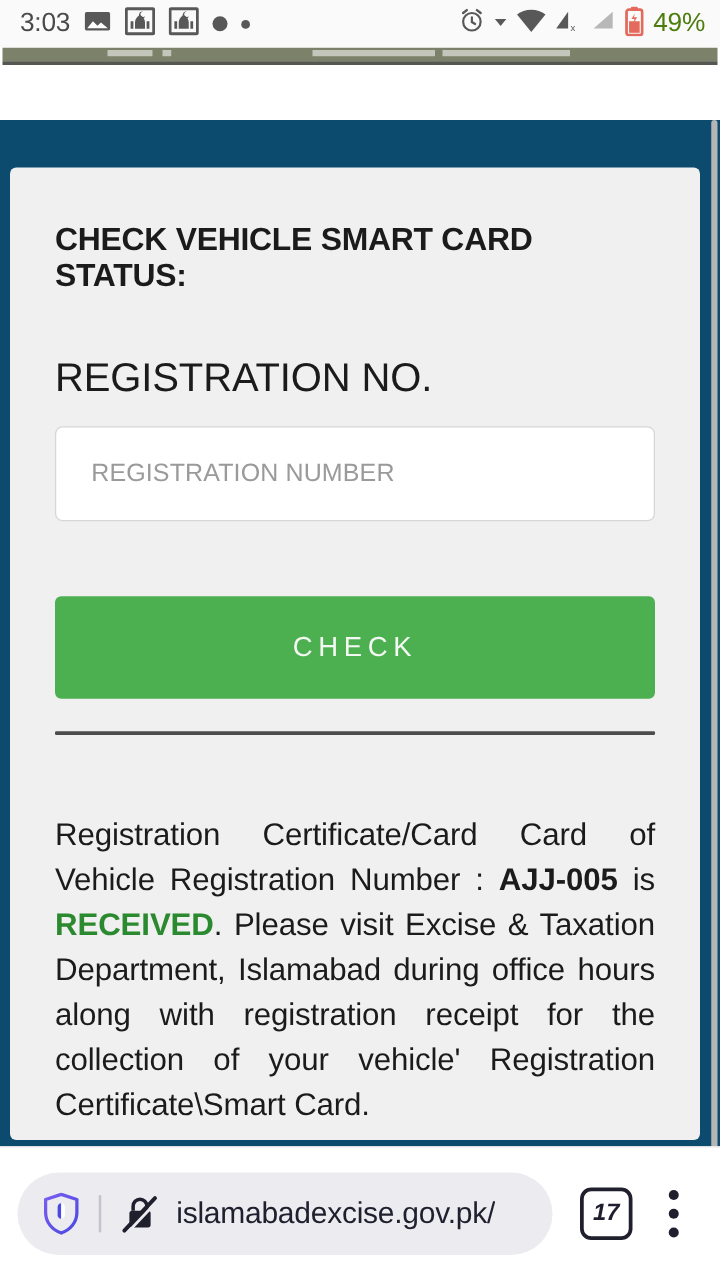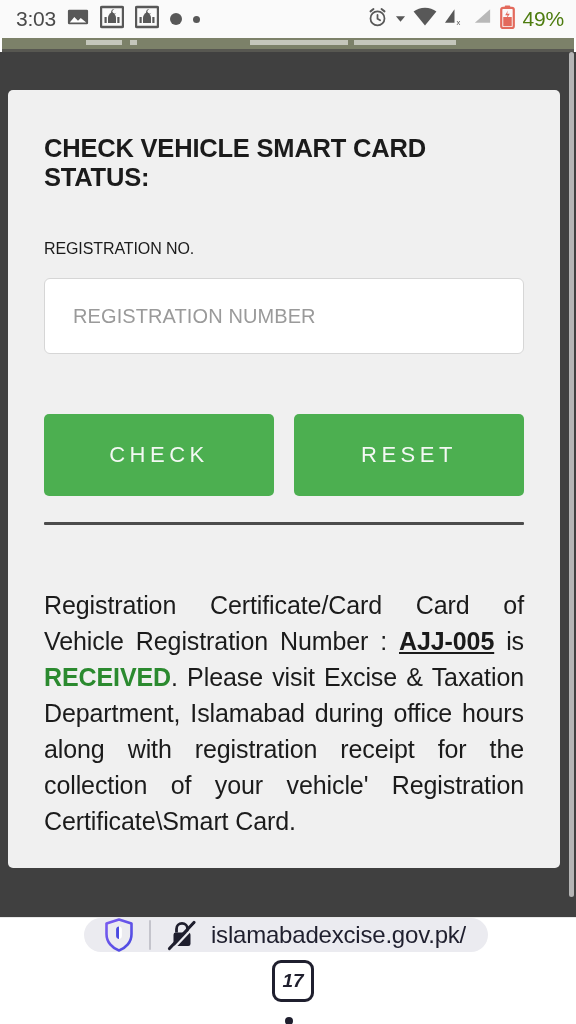--- a/index.html
+++ b/index.html
@@ -78,22 +78,23 @@
     height: 3px;
     background: #3a3a32;
     opacity: 0.85;
   }
 
   
   .page-view {
     position: relative;
     width: 576px;
     height: 879px;
-    background: #404040;
+    background: #0c4a6e;
     overflow: hidden;
+    margin-top: 44px;
   }
 
   .card {
     position: absolute;
     left: 8px;
     top: 38px;
     width: 552px;
     height: 778px;
     background: #f0f0f0;
     border-radius: 5px;
@@ -102,21 +103,21 @@
 
   .card-title {
     font-size: 25.5px;
     font-weight: bold;
     color: #1b1b1b;
     letter-spacing: -0.2px;
     padding-top: 44px;
   }
 
   .field-label {
-    font-size: 16px;
+    font-size: 32px;
     color: #1b1b1b;
     letter-spacing: -0.1px;
     margin-top: 48px;
   }
 
   .reg-input {
     display: block;
     margin-top: 20px;
     width: 100%;
     height: 76px;
@@ -162,21 +163,21 @@
   }
 
   .result-text {
     margin-top: 62px;
     font-size: 25px;
     line-height: 36px;
     color: #1b1b1b;
     text-align: justify;
     letter-spacing: -0.1px;
   }
-  .result-text .bold { font-weight: bold; text-decoration: underline; }
+  .result-text .bold { font-weight: bold; }
   .result-text .received {
     font-weight: bold;
     color: #2b8a2f;
   }
 
   
   .page-scrollbar {
     position: absolute;
     right: 2px;
     top: 0;
@@ -200,21 +201,20 @@
     left: 0;
     bottom: 0;
     width: 576px;
     height: 107px;
     background: #ffffff;
     border-top: 1px solid #e8e8e8;
     display: flex;
     align-items: center;
     padding: 0 18px 0 14px;
     gap: 8px;
-    flex-direction: column;
   }
 
   .url-pill {
     flex: 1;
     height: 66px;
     background: #ebebf0;
     border-radius: 33px;
     display: flex;
     align-items: center;
     padding: 0 22px 0 20px;
@@ -369,21 +369,20 @@
   <div class="card">
 
     <h1 class="card-title">CHECK VEHICLE SMART CARD STATUS:</h1>
 
     <div class="field-label">REGISTRATION NO.</div>
 
     <input class="reg-input" type="text" placeholder="REGISTRATION NUMBER" style="">
 
     <div class="btn-row">
       <button class="btn">CHECK</button>
-      <button class="btn">RESET</button>
     </div>
 
     <hr class="divider">
 
     <p class="result-text"><span>Registration Certificate/Card Card of Vehicle Registration Number : </span><span class="bold">AJJ-005</span><span> is </span><span class="received">RECEIVED</span><span>. Please visit Excise &amp; Taxation Department, Islamabad during office hours along with registration receipt for the collection of your vehicle' Registration Certificate\Smart Card.</span></p>
 
   </div>
 
   <div class="page-scrollbar">
     <div class="thumb"></div>

